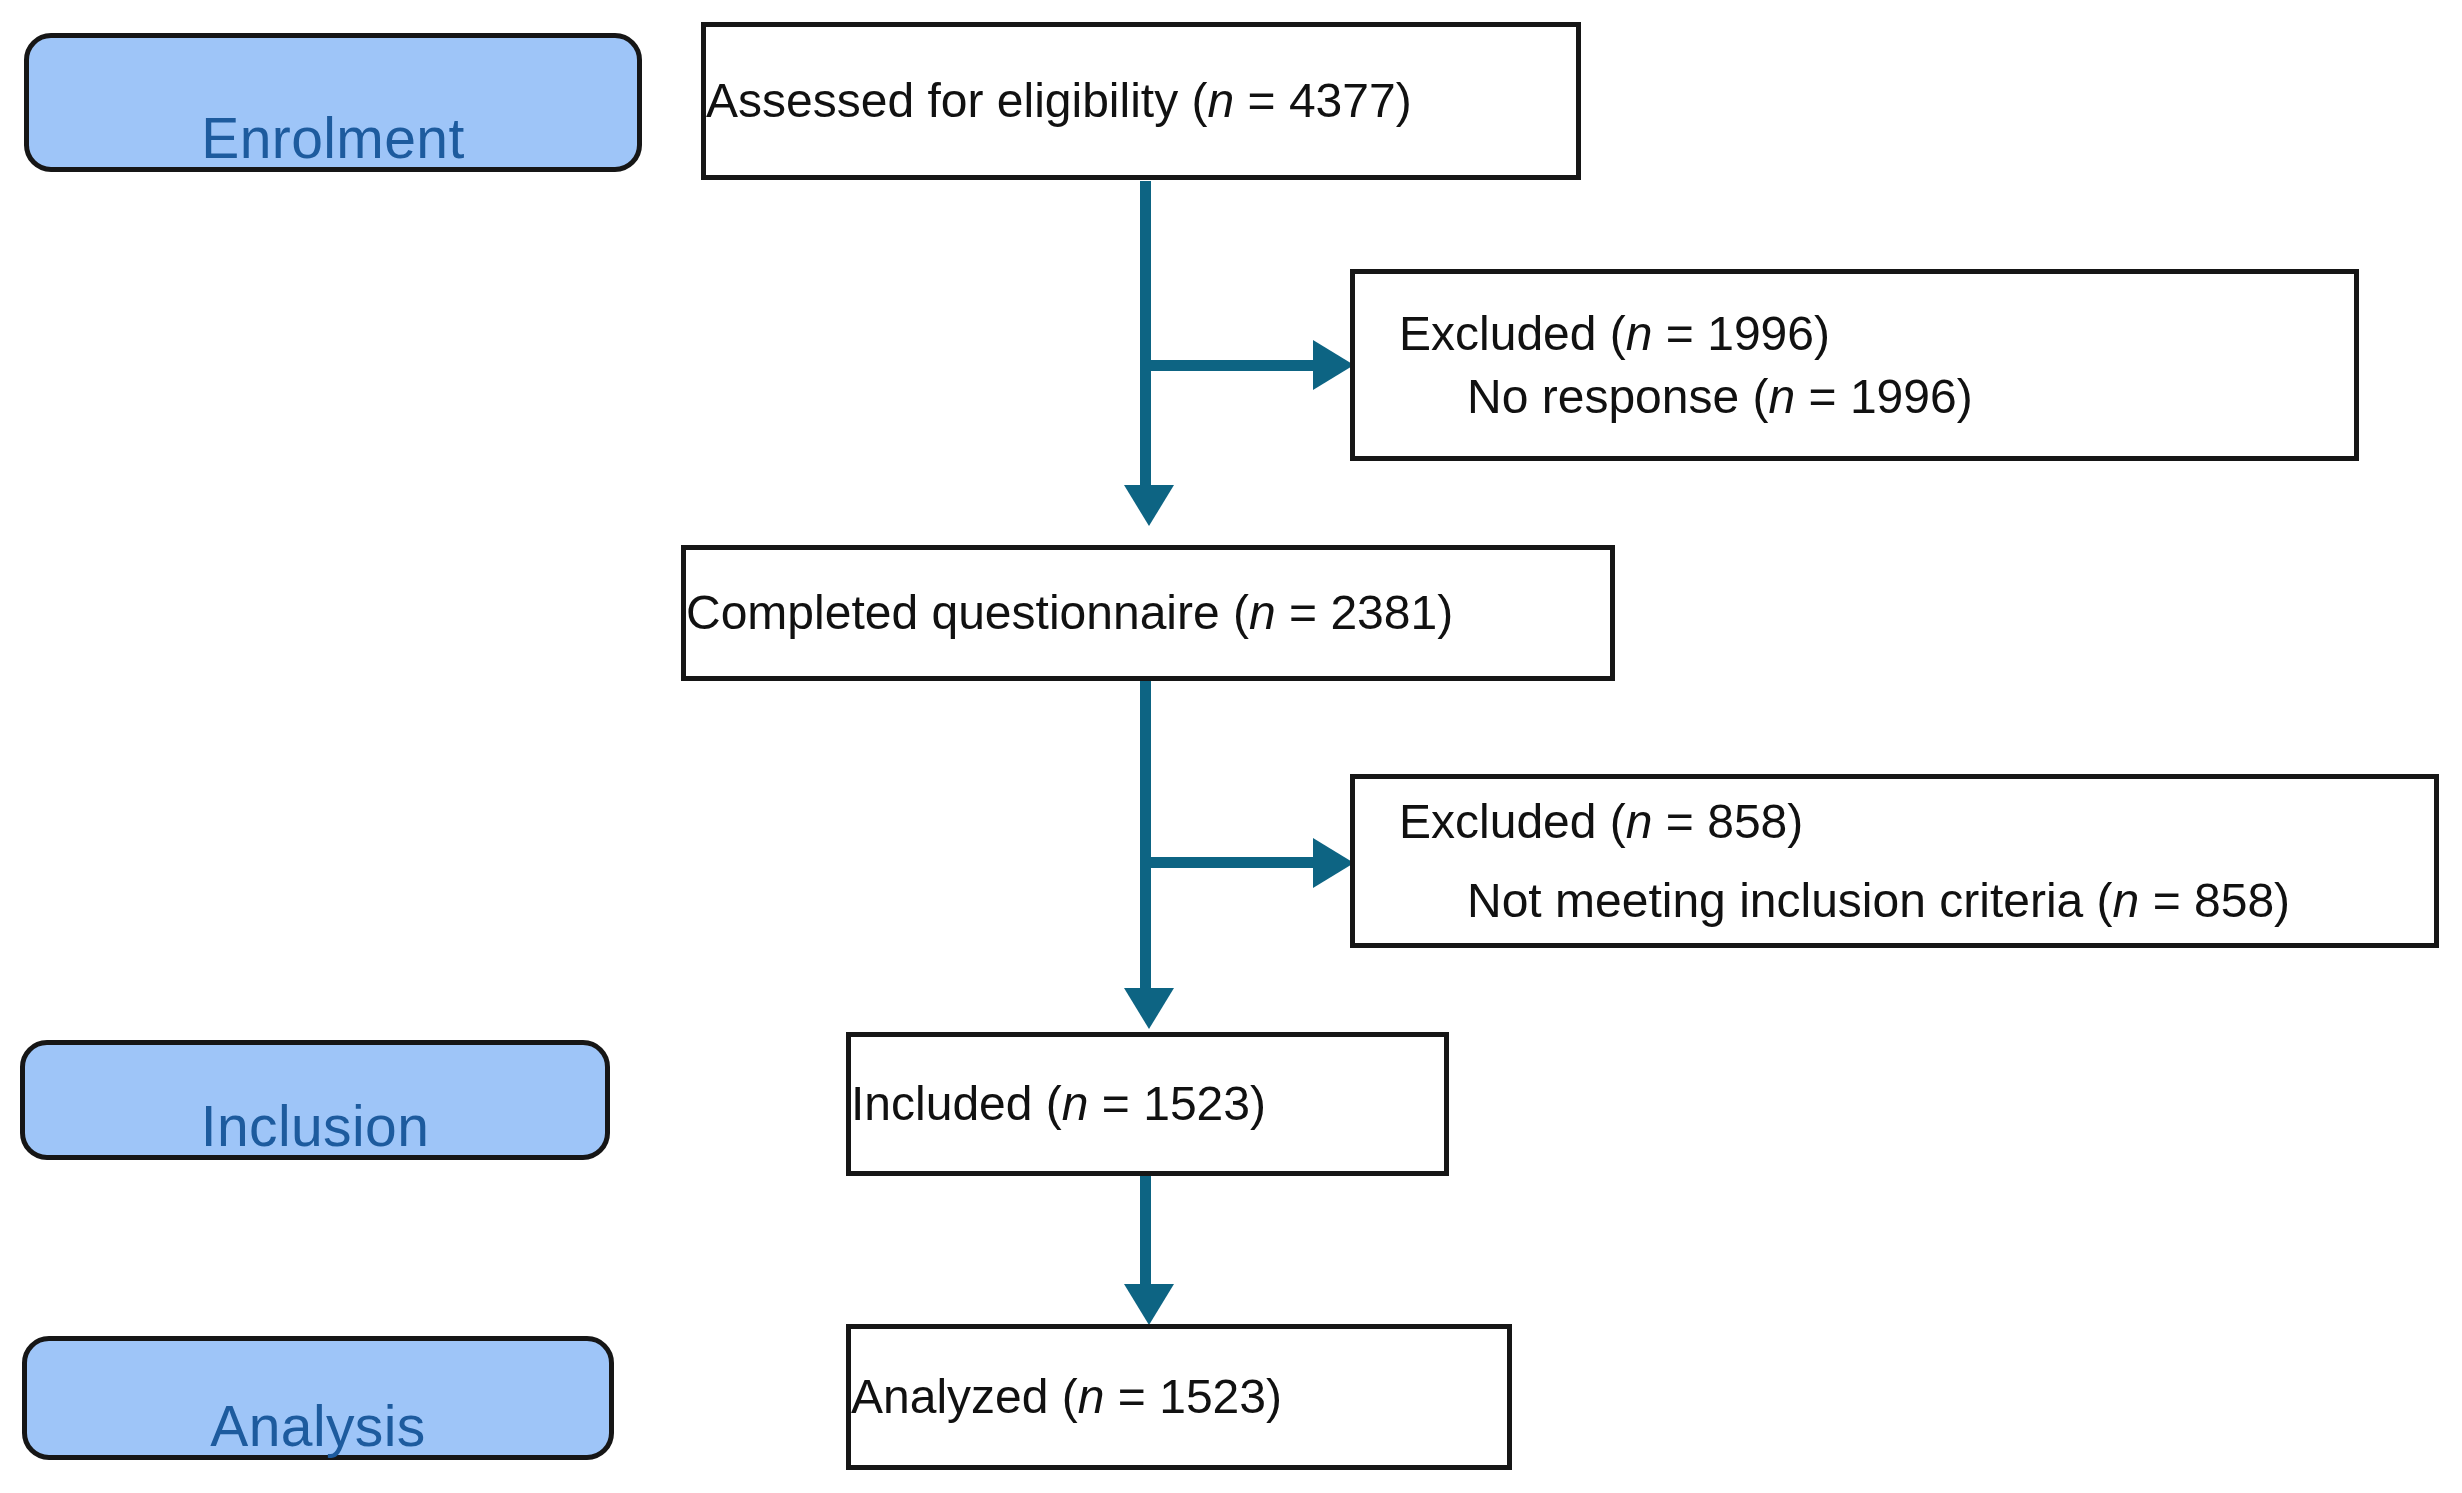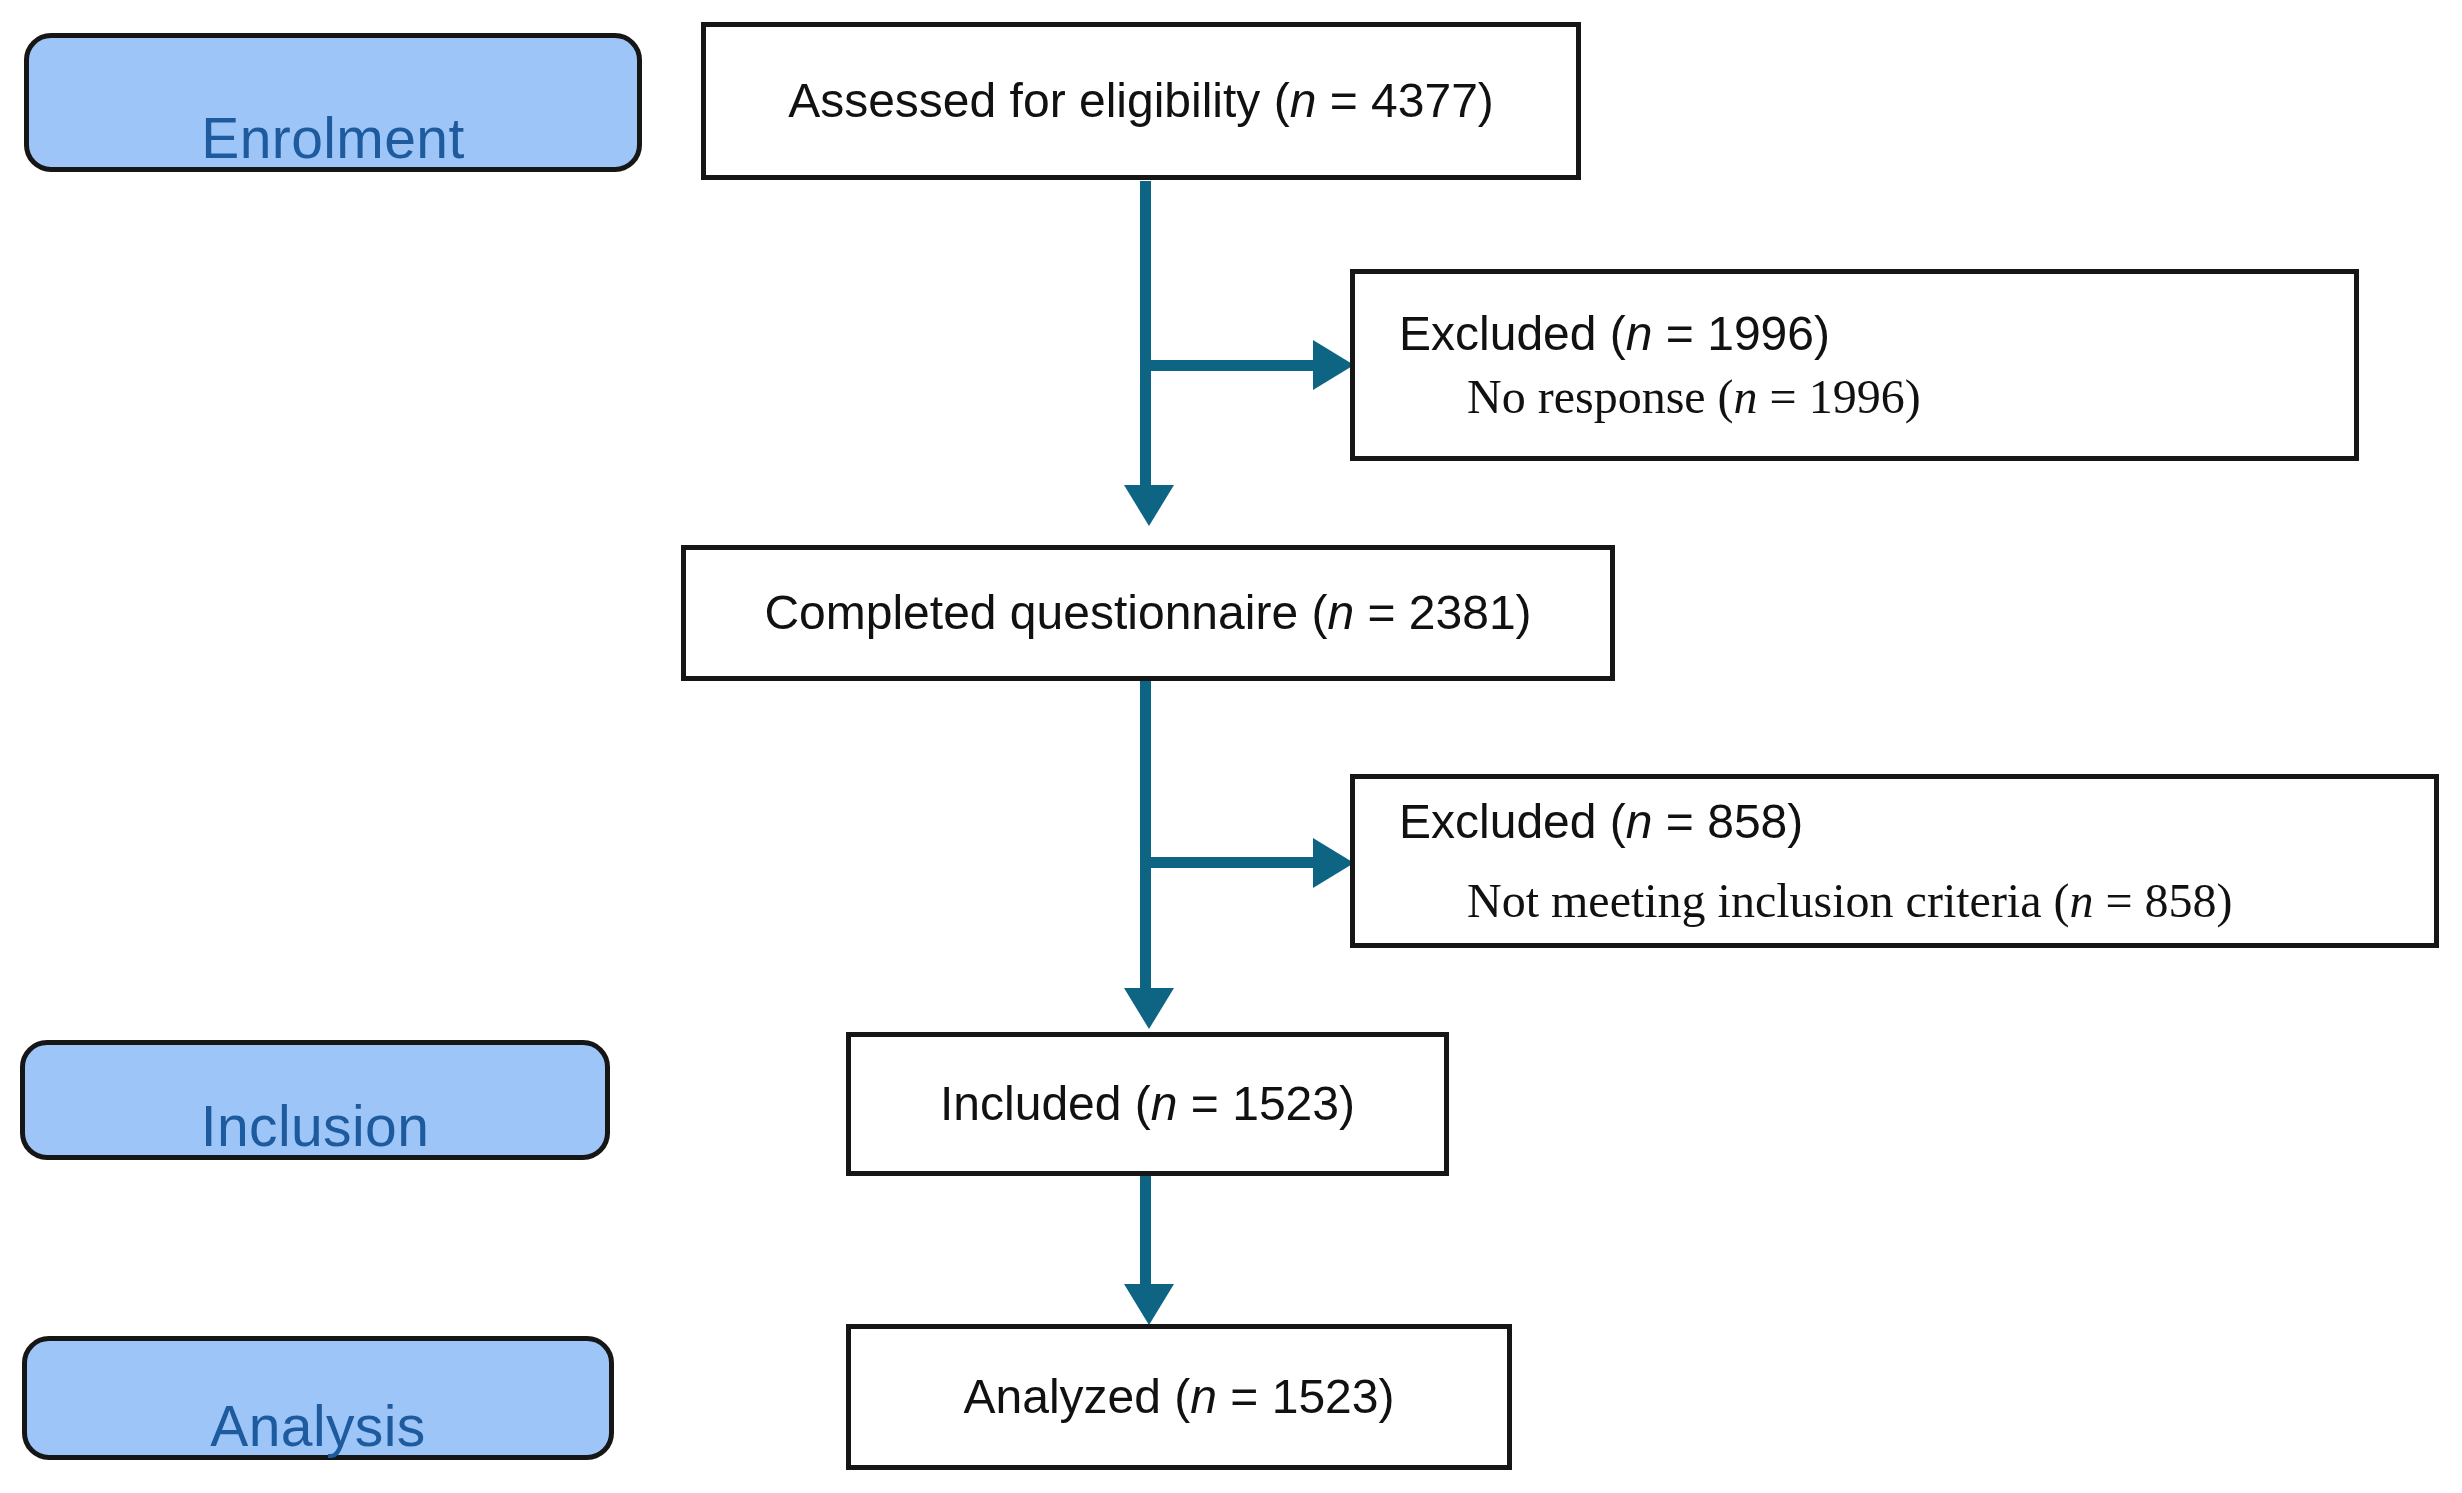--- a/index.html
+++ b/index.html
@@ -43,39 +43,38 @@
   .flow-box {
     position: absolute;
     box-sizing: border-box;
     background: #ffffff;
     border: 5.5px solid #161616;
     display: flex;
     flex-direction: column;
     justify-content: center;
   }
   .flow-box.center {
-    align-items: center;
+    align-items: flex-start;
     text-align: center;
   }
   .flow-box.left {
     align-items: flex-start;
     text-align: left;
   }
   .flow-line {
     color: #111111;
     font-size: 48px;
     line-height: 1.32;
     white-space: nowrap;
   }
   .flow-line em {
     font-style: italic;
   }
   .flow-line.indent {
     padding-left: 68px;
-    font-family: Liberation Serif, serif;
   }
   .pad-left {
     padding-left: 44px;
     padding-right: 20px;
   }
 
   
   .conn-v {
     position: absolute;
     background: #0d6483;

